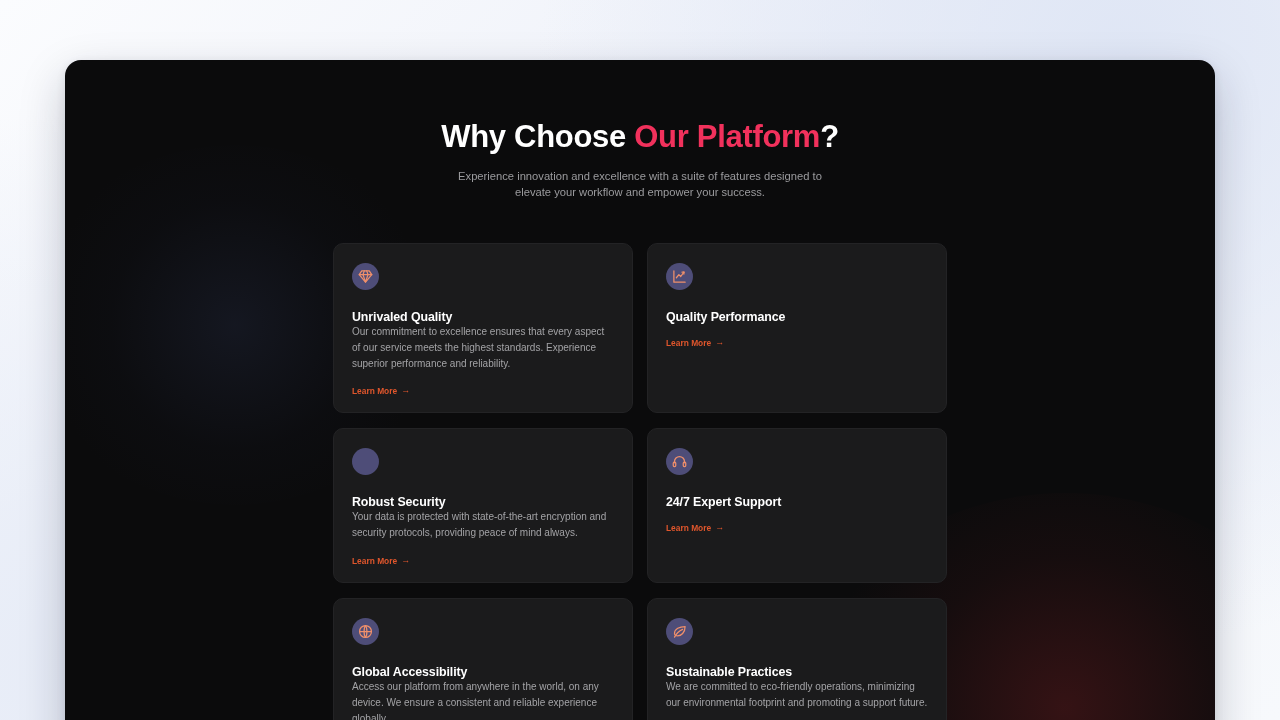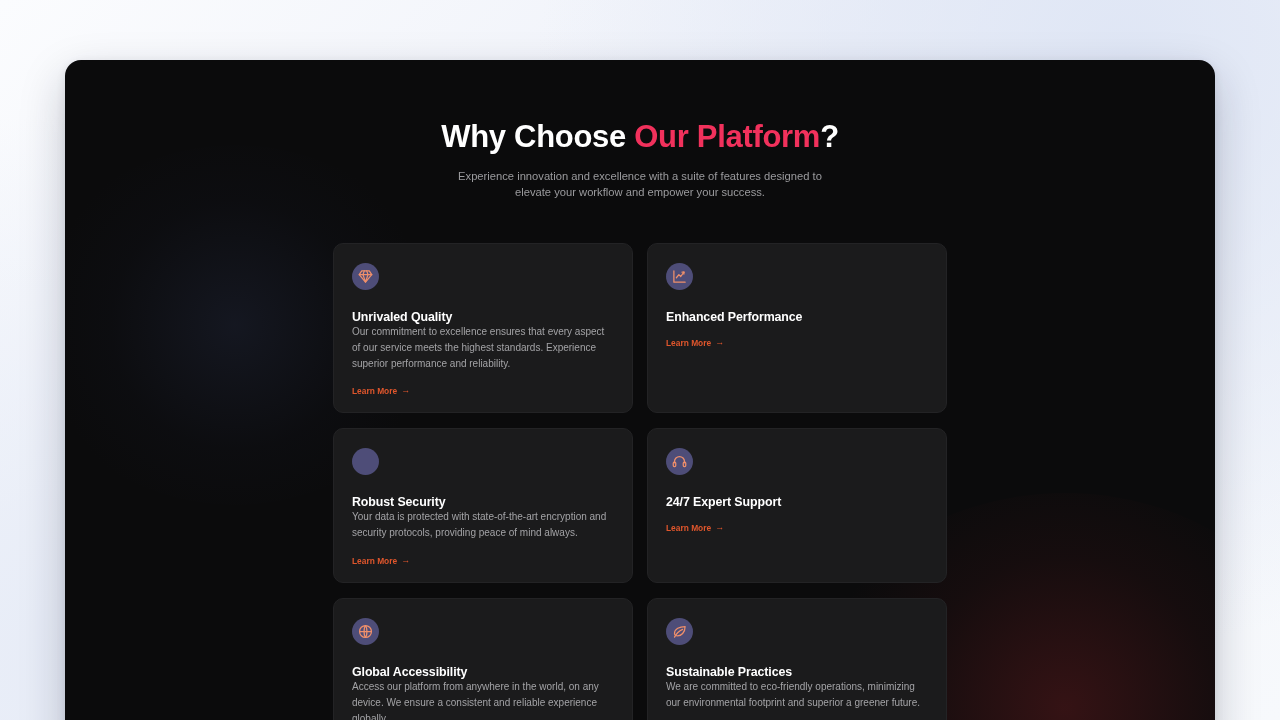--- a/index.html
+++ b/index.html
@@ -154,21 +154,21 @@
 
       <div class="card">
         <div class="icon-badge">
           <svg width="15" height="15" viewBox="0 0 24 24" fill="none" stroke="#f0906b" stroke-width="2" stroke-linecap="round" stroke-linejoin="round">
             <path d="M3 3v18h18"></path>
             <path d="M7 14l4-5 3 3 5-7"></path>
             <path d="M19 5h-3"></path>
               <path d="M19 5v3"></path>
           </svg>
         </div>
-        <div class="card-title">Enhanced Performance</div>
+        <div class="card-title">Quality Performance</div>
         <div class="learn-more">
           <span>Learn More</span>
           <span class="arrow">→</span>
         </div>
       </div>
 
       <div class="card">
         <div class="icon-badge"></div>
         <div class="card-title">Robust Security</div>
         <div class="card-desc">Your data is protected with state-of-the-art encryption and security protocols, providing peace of mind always.</div>
@@ -210,21 +210,21 @@
       </div>
 
       <div class="card">
         <div class="icon-badge">
           <svg width="15" height="15" viewBox="0 0 24 24" fill="none" stroke="#f0906b" stroke-width="2" stroke-linecap="round" stroke-linejoin="round">
             <path d="M21 4c0 10-6.5 15-12 15-2.6 0-5-1.4-5-4C4 8 12 4 21 4z"></path>
             <path d="M4 21c3-6 7.5-10 13-12.5"></path>
           </svg>
         </div>
         <div class="card-title">Sustainable Practices</div>
-        <div class="card-desc">We are committed to eco-friendly operations, minimizing our environmental footprint and superior a greener future.</div>
+        <div class="card-desc">We are committed to eco-friendly operations, minimizing our environmental footprint and promoting a support future.</div>
         <div class="learn-more">
           <span>Learn More</span>
           <span class="arrow">→</span>
         </div>
       </div>
 
     </div>
   </div>
 </div>
 

